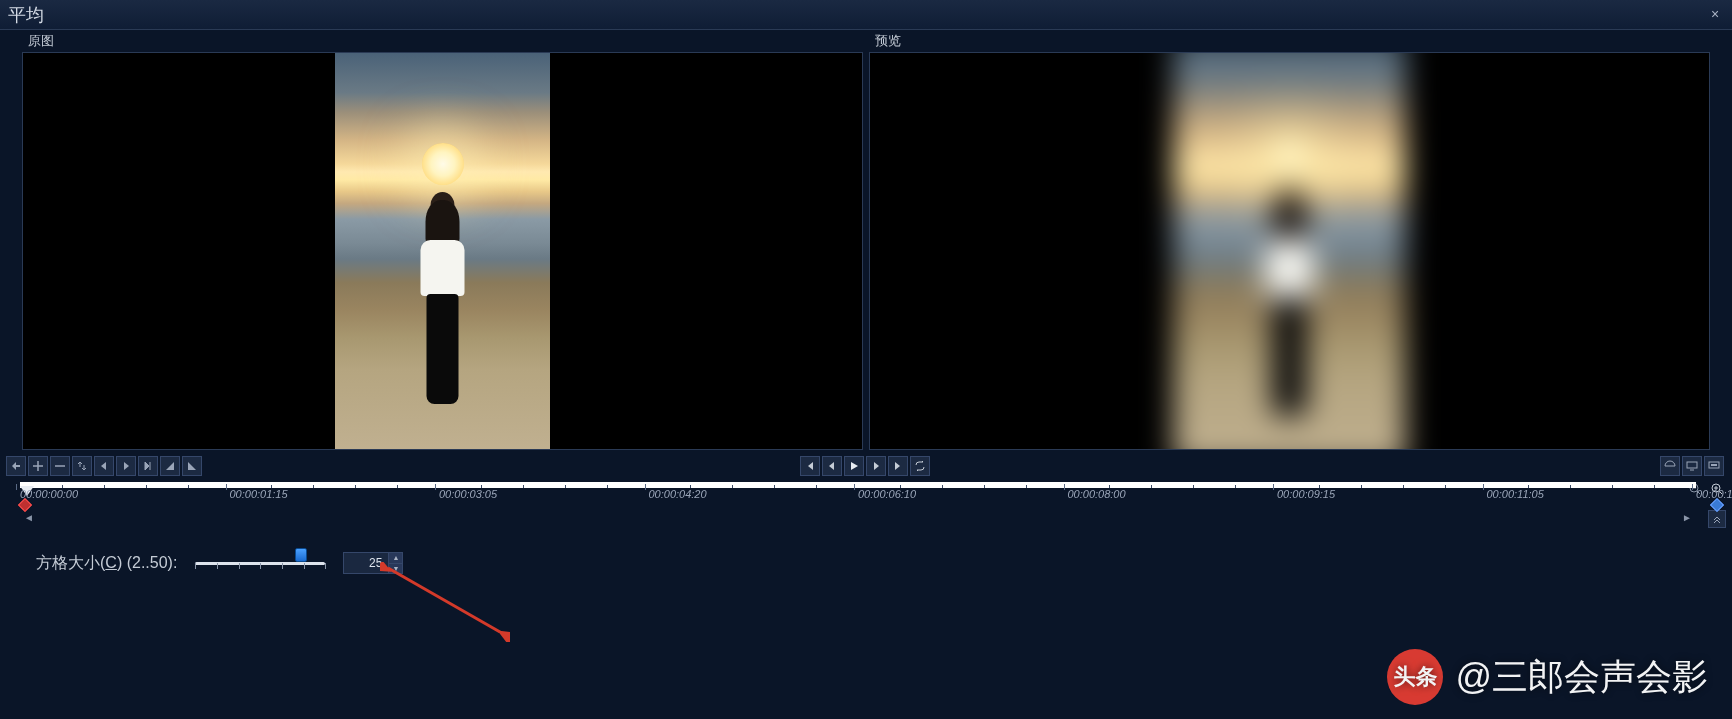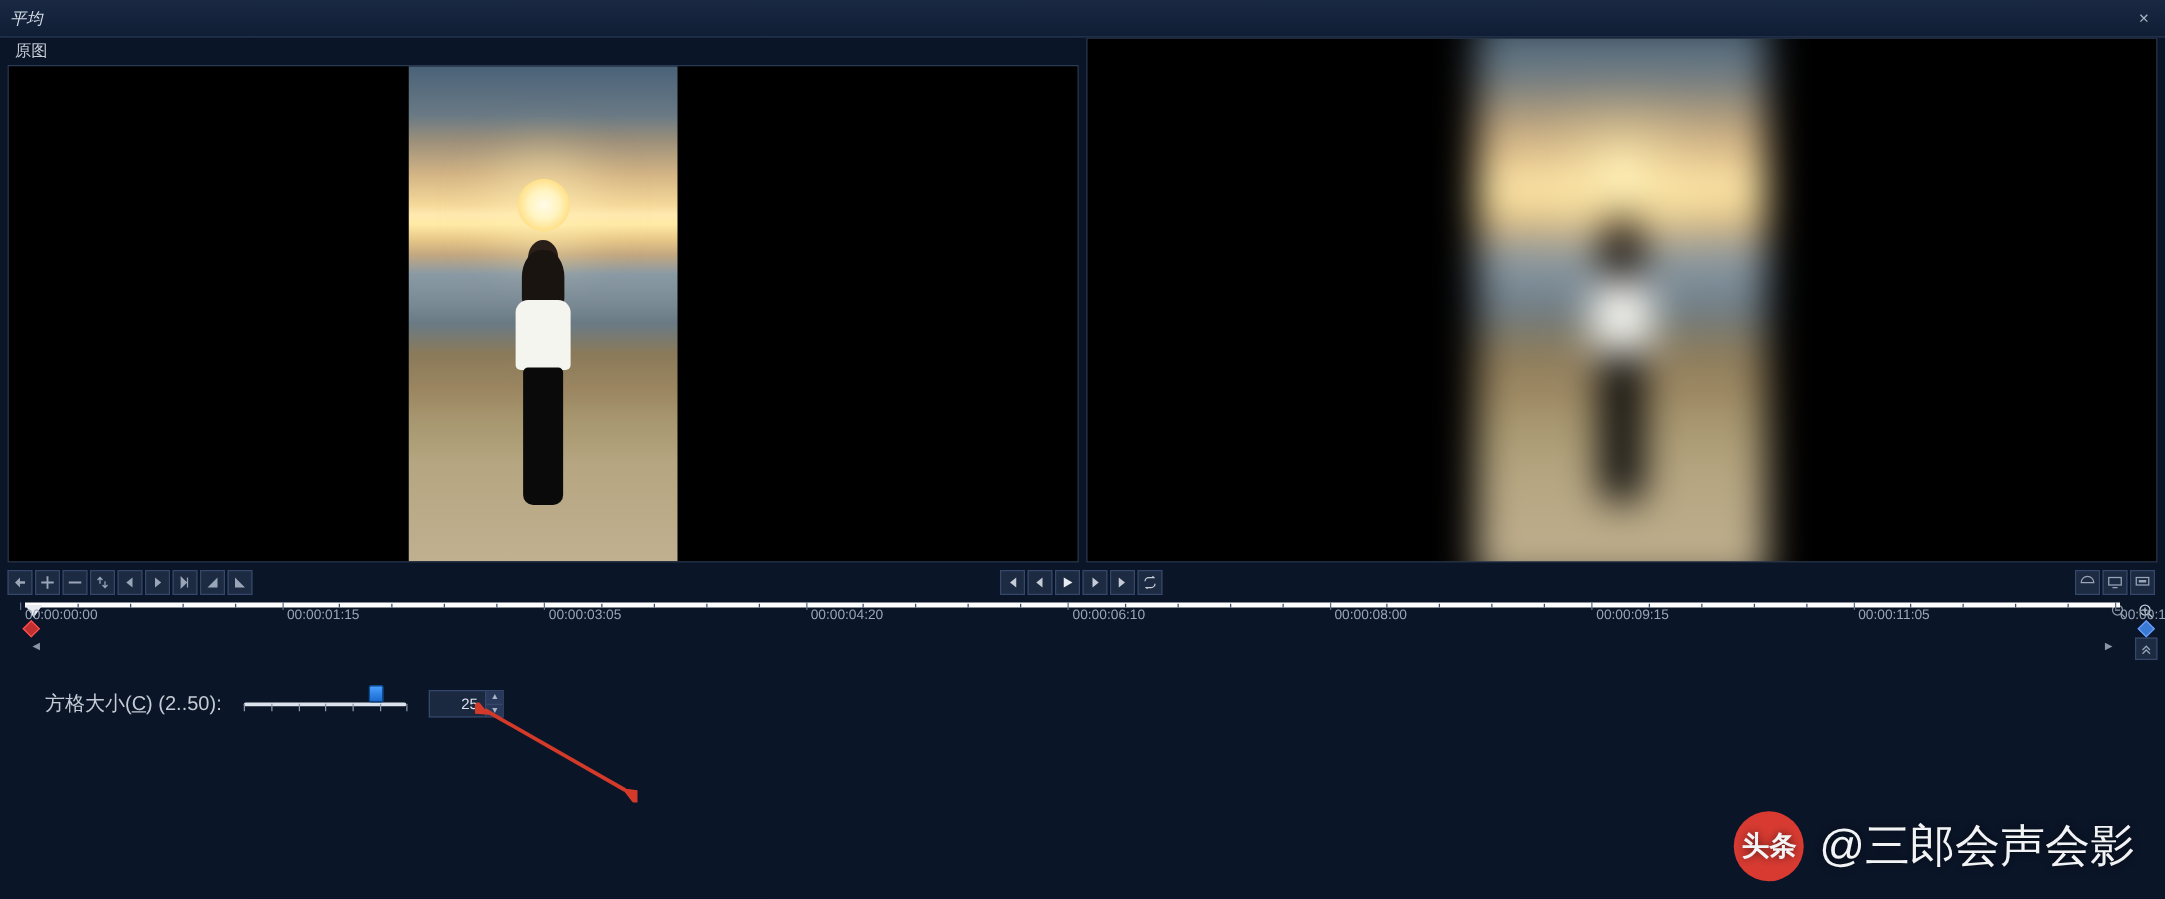--- a/index.html
+++ b/index.html
@@ -15,31 +15,31 @@
     }
     .titlebar {
       height: 30px;
       background: linear-gradient(#1a2942, #0f1d35);
       border-bottom: 1px solid #2a3a55;
       display: flex;
       align-items: center;
       padding: 0 8px;
       position: relative;
     }
-    .titlebar-title { color: #d5dce6; font-size: 13px; font-style: italic; }
+    .titlebar-title { color: #d5dce6; font-size: 18px; }
     .titlebar-close {
       position: absolute; right: 8px; top: 6px;
       color: #aab3c4; font-size: 14px; cursor: pointer;
       width: 18px; height: 18px; text-align: center;
     }
     .previews {
       display: flex;
       height: 420px;
       gap: 6px;
-      padding: 0 6px;
+      padding: 0 22px;
       justify-content: space-between;
     }
     .preview-pane { flex: 1; display: flex; flex-direction: column; }
     .preview-label {
       height: 22px; line-height: 22px;
       color: #c5ccd6; padding-left: 6px; font-size: 13px;
       background: #0a1528;
     }
     .preview-canvas {
       flex: 1;
@@ -112,21 +112,22 @@
     }
     .tbtn svg { width: 12px; height: 12px; }
     .playback-controls {
       position: absolute; left: 50%; transform: translateX(-50%);
       display: flex;
     }
     .right-controls { position: absolute; right: 6px; display: flex; }
     .timeline-area { padding: 4px 36px 0 20px; position: relative; }
     .ruler {
       height: 30px; position: relative;
-      border-top: 4px solid #ffffff;
+      border-top: 6px solid #ffffff;
+      font-style: italic;
     }
     .tick {
       position: absolute; top: 0;
       color: #9aa5b8; font-size: 11px;
       white-space: nowrap;
     }
     .tick::before {
       content: ""; position: absolute; left: -4px; top: -4px;
       width: 1px; height: 6px; background: #5a6a85;
     }
@@ -248,20 +249,21 @@
         <div class="silhouette">
           <div class="sil-head"></div>
           <div class="sil-hair"></div>
           <div class="sil-torso"></div>
           <div class="sil-legs"></div>
         </div>
       </div>
     </div>
   </div>
   <div class="preview-pane">
+    <div class="preview-label">预览</div>
     <div class="preview-canvas">
       <div class="beach-scene blurred">
         <div class="sun"></div>
         <div class="silhouette">
           <div class="sil-head"></div>
           <div class="sil-hair"></div>
           <div class="sil-torso"></div>
           <div class="sil-legs"></div>
         </div>
       </div>

